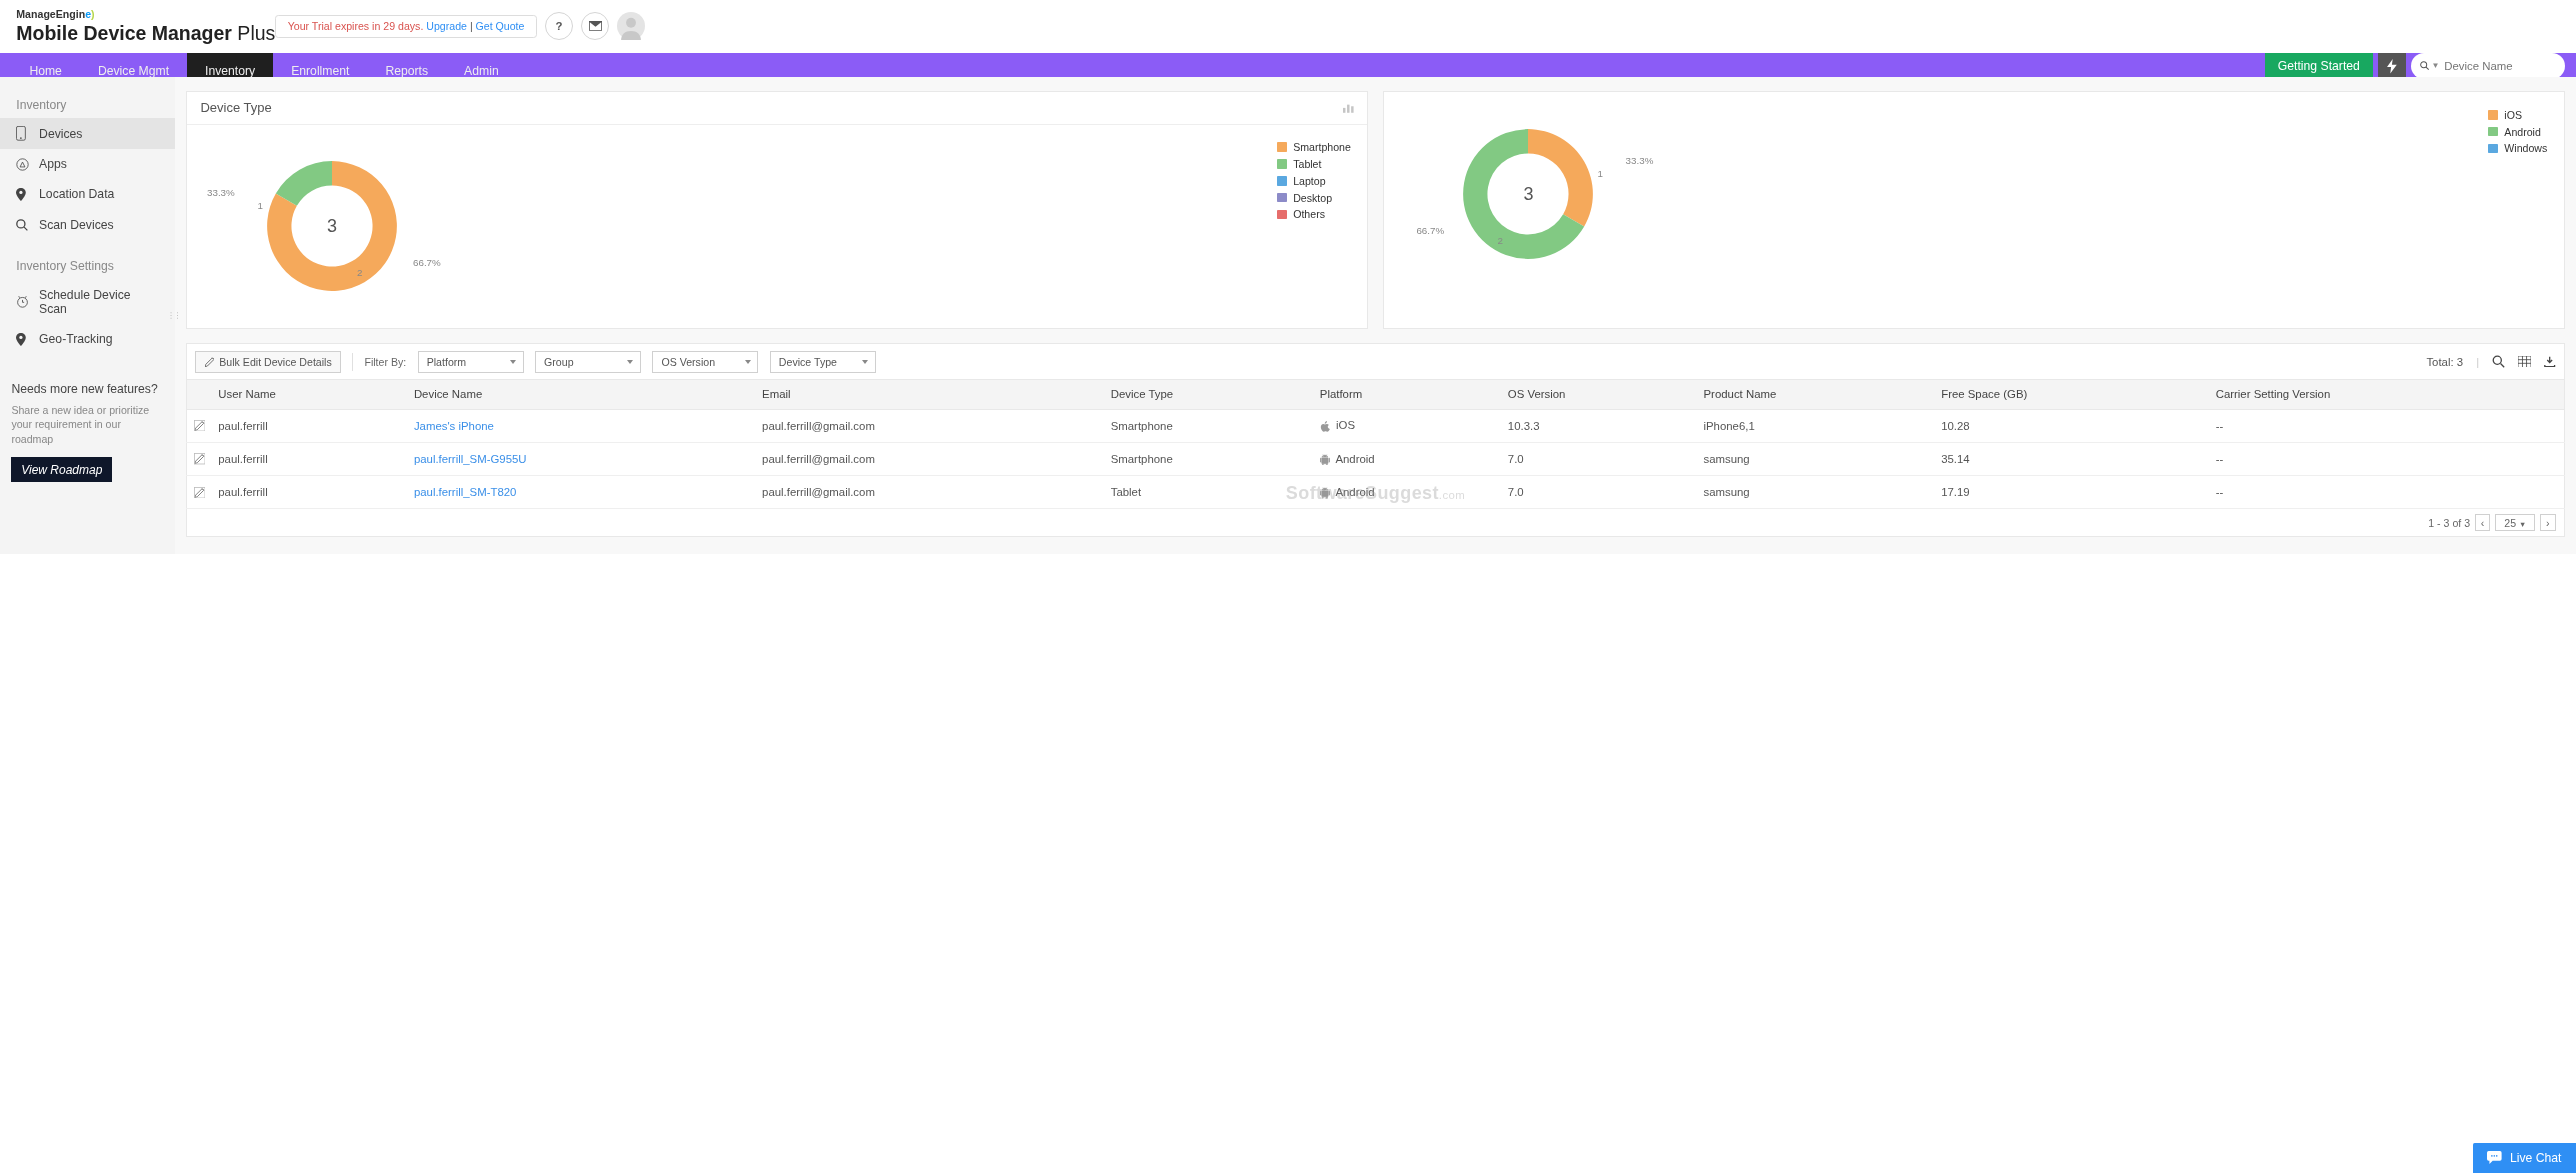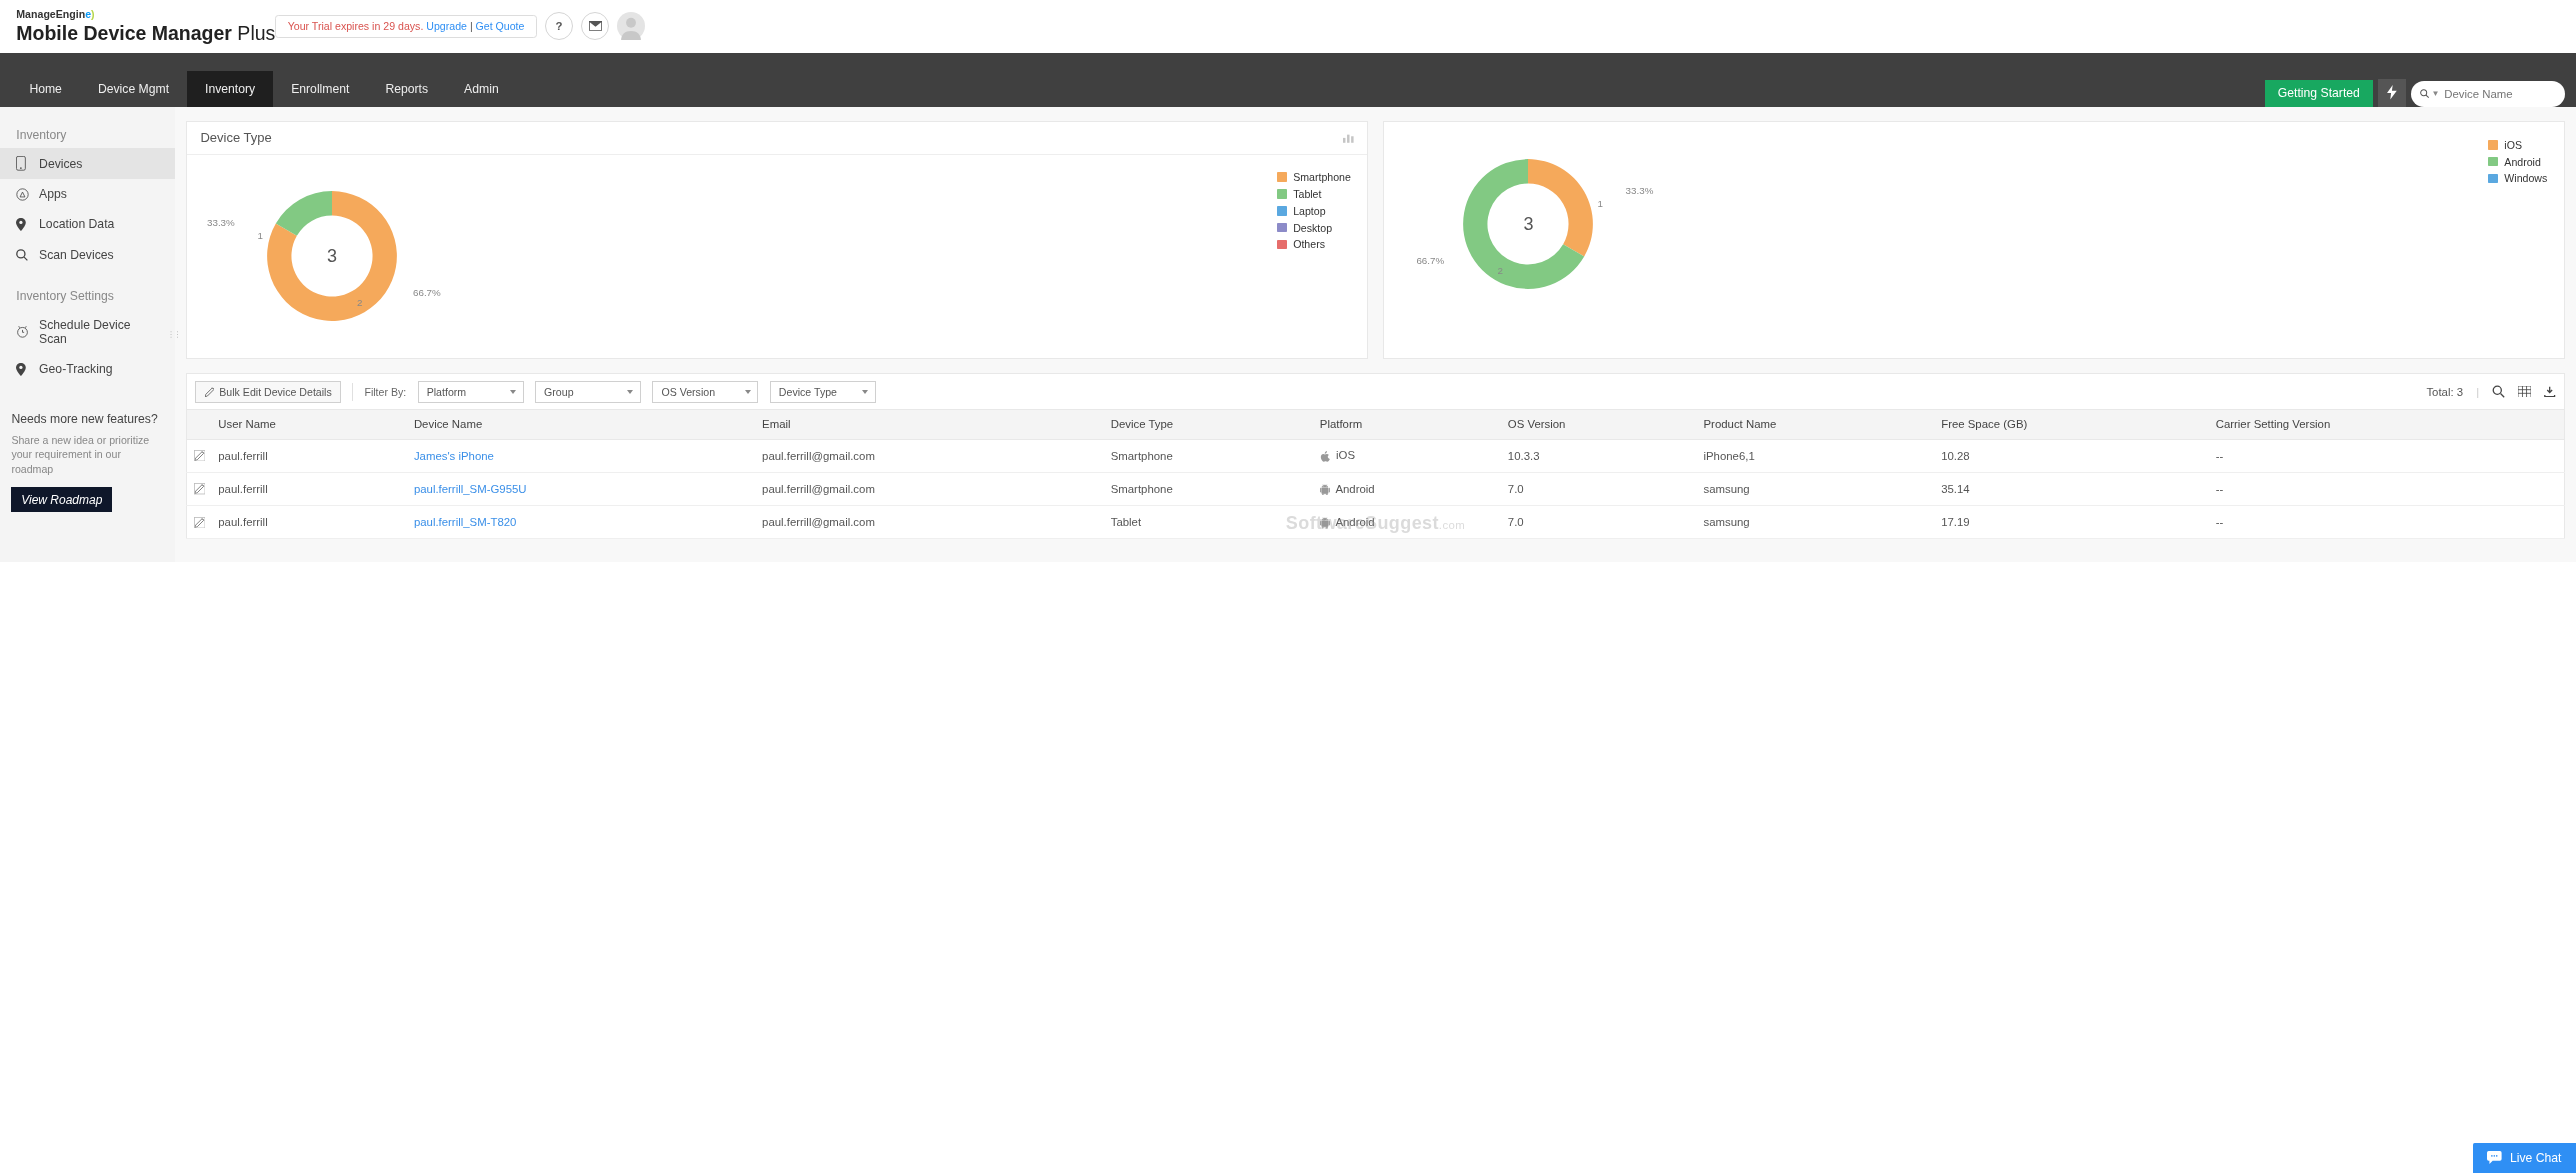--- a/index.html
+++ b/index.html
@@ -10,21 +10,21 @@
 .brand-title .engine-e { color:#0a9af7;}
 .brand-title .swoosh { color:#b6d74a; }
 .brand-sub { font-size: 19.5px; color:#222;}
 .brand-sub b { font-weight:700;margin-top:20px;}
 .header-right { display:flex; align-items:center; gap:8.1px;}
 .trial-box { border:0.8px solid #ddd; border-radius:3.3px; padding:4.9px 11.4px; font-size:10.6px; color:#555;}
 .trial-red { color:#d9534f;}
 a.link { color:#2f8ff4; text-decoration:none; cursor:pointer;}
 .icon-btn { width:28px; height:28px; border:0.8px solid #d5d5d5; border-radius:50%; display:flex; align-items:center; justify-content:center; cursor:pointer; color:#555;}
 .avatar-placeholder { width:28px; height:28px; border-radius:50%; background:#e4e4e4;}
-.topnav { background:#404040; display:flex; align-items:flex-end; padding:0 11.4px; height:54px; }
+.topnav { background:#8b5cf6; display:flex; align-items:flex-start; padding:0 11.4px; height:24px; }
 .topnav-item { color:#eee; padding:0 18px; height:36px; display:flex; align-items:center; cursor:pointer; font-size:12.2px;}
 .topnav-item.active { background:#1f1f1f;}
 .topnav-spacer { flex:1;}
 .getting-started { background:#18a860; color:#fff; padding:6.5px 13px; border:none; cursor:pointer; font-size:12.2px;}
 .lightning { background:#555; color:#fff; width:28px; height:28px; display:flex; align-items:center;justify-content:center; margin:0 4.9px; cursor:pointer;}
 .search-box { background:#fff; border-radius:14px; display:flex; align-items:center; padding:0 9.8px; width:154px; height:26px;}
 .search-box input { border:none; outline:none; font-size:11.4px; width:100%; margin-left:4.9px;}
 .main { display:flex; }
 .sidebar { width:175px; background:#f4f4f4; padding:14.6px 0; min-height:455px; position:relative;}
 .side-heading { color:#888; font-size:12.2px; padding:6.5px 16.3px; }
@@ -393,20 +393,26 @@
                 </svg> Android</td>
               <td>7.0</td>
               <td>samsung</td>
               <td>17.19</td>
               <td>--</td>
             </tr>
           </tbody>
     </table>
     <div class="watermark"><span>SoftwareSuggest</span><span class="com">.com</span></div>
     </div>
+    <div class="pager">
+      <span>1 - 3 of 3</span>
+      <span class="pager-btn">‹</span>
+      <span class="pager-btn" style="padding:1.6px 8.1px"><span>25</span> <span style="font-size:7.3px">▼</span></span>
+      <span class="pager-btn">›</span>
+    </div>
   </div>
 </div>
 
 <div class="live-chat">
   <svg width="14.6" height="13" viewBox="0 0 18 16">
       <path fill="#fff" d="M2 0h14a2 2 0 012 2v8a2 2 0 01-2 2H7l-4 4v-4H2a2 2 0 01-2-2V2a2 2 0 012-2z"></path>
       <circle cx="6" cy="6" r="1" fill="#2f8ff4"></circle>
       <circle cx="9" cy="6" r="1" fill="#2f8ff4"></circle>
       <circle cx="12" cy="6" r="1" fill="#2f8ff4"></circle>
     </svg>

